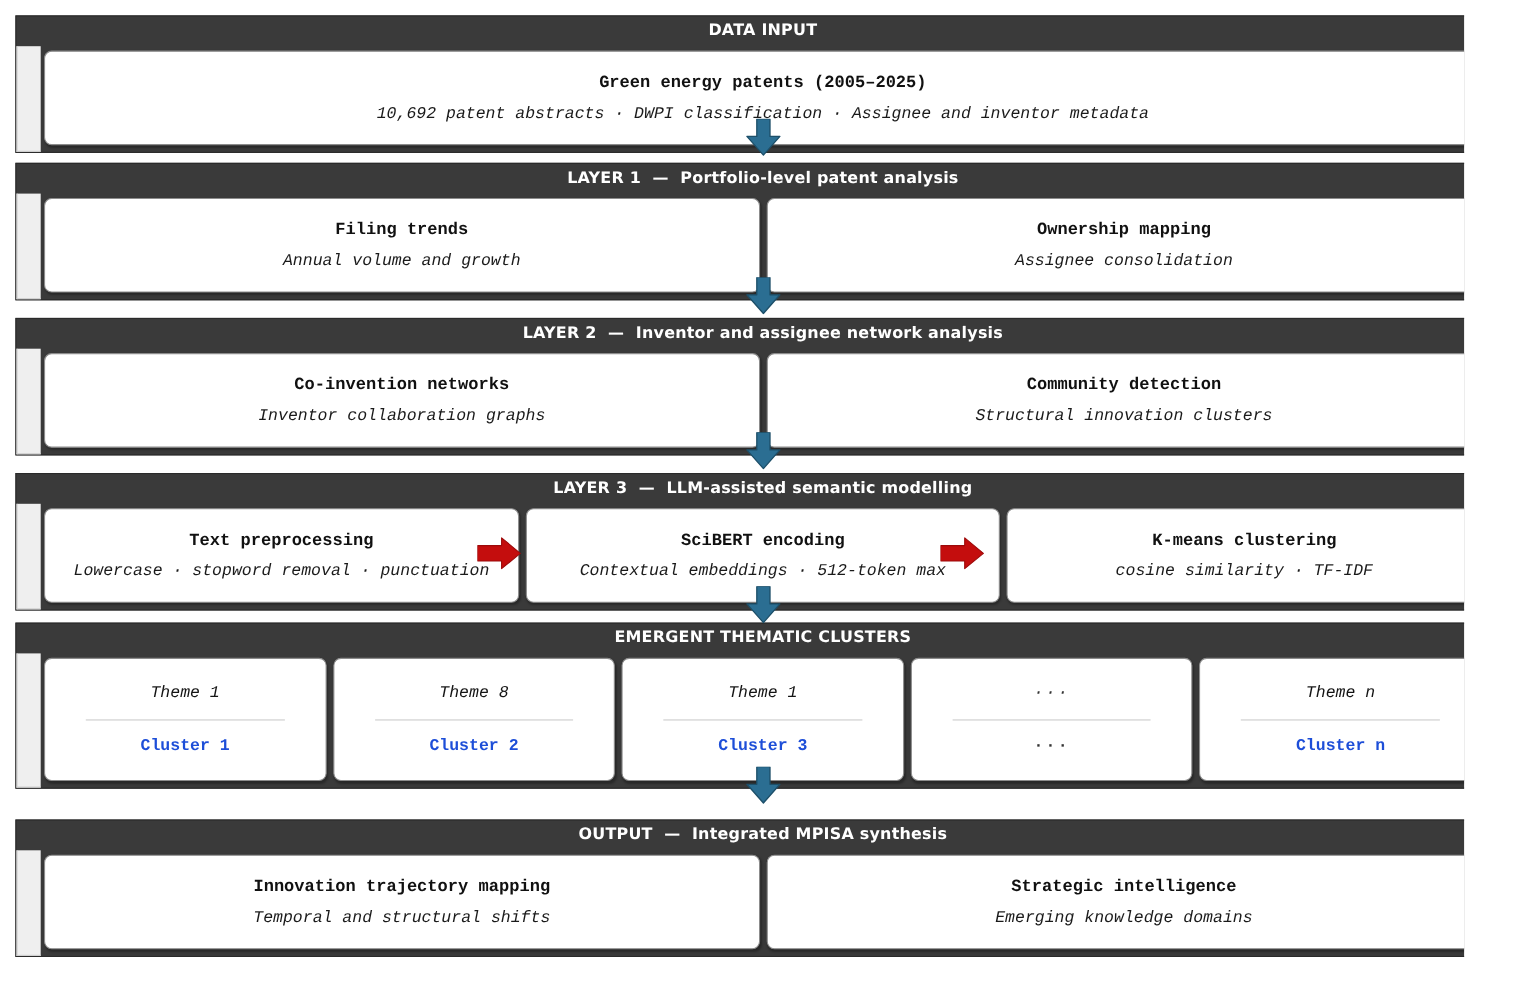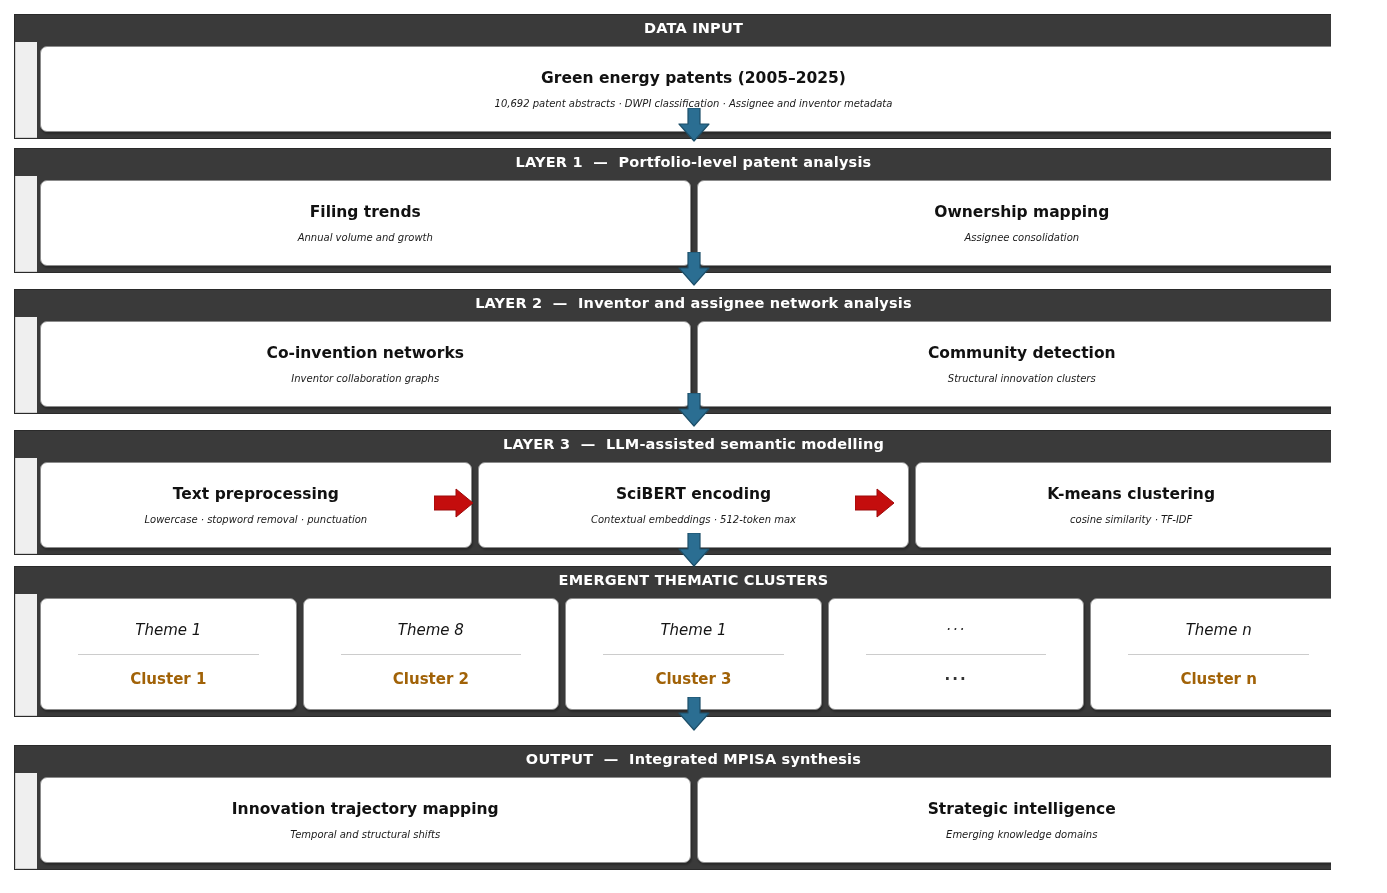--- a/index.html
+++ b/index.html
@@ -64,30 +64,31 @@
     border-radius: 7px;
     margin: 4px 3px 6px 3px;
     box-shadow: 1px 2px 2px rgba(0,0,0,0.30);
     display: flex;
     flex-direction: column;
     align-items: center;
     justify-content: center;
     text-align: right;
     padding: 10px 12px;
     min-height: 86px;
+    font-family: Liberation Mono, monospace;
   }
   .card .hd {
     font-size: 15.5px;
     font-weight: bold;
     color: #111111;
     margin-bottom: 11px;
     white-space: nowrap;
   }
   .card .sub {
-    font-size: 10px;
+    font-size: 15px;
     font-style: italic;
     color: #1a1a1a;
     white-space: nowrap;
   }
 
   
   .card.cluster { min-height: 112px; justify-content: center; padding: 12px 2px; }
   .card.cluster .theme {
     font-size: 15px;
     font-style: italic;
@@ -96,21 +97,21 @@
   }
   .card.cluster .divider {
     width: 72%;
     height: 1px;
     background: #cccccc;
     margin: 15px 0 15px 0;
   }
   .card.cluster .clabel {
     font-size: 15px;
     font-weight: bold;
-    color: #a16207;
+    color: #1d4ed8;
   }
   .card.cluster .dots { font-size: 15px; color: #333; letter-spacing: 2px; }
 
   
   .varrow {
     position: absolute;
     width: 34px;
     height: 34px;
     z-index: 30;
   }

